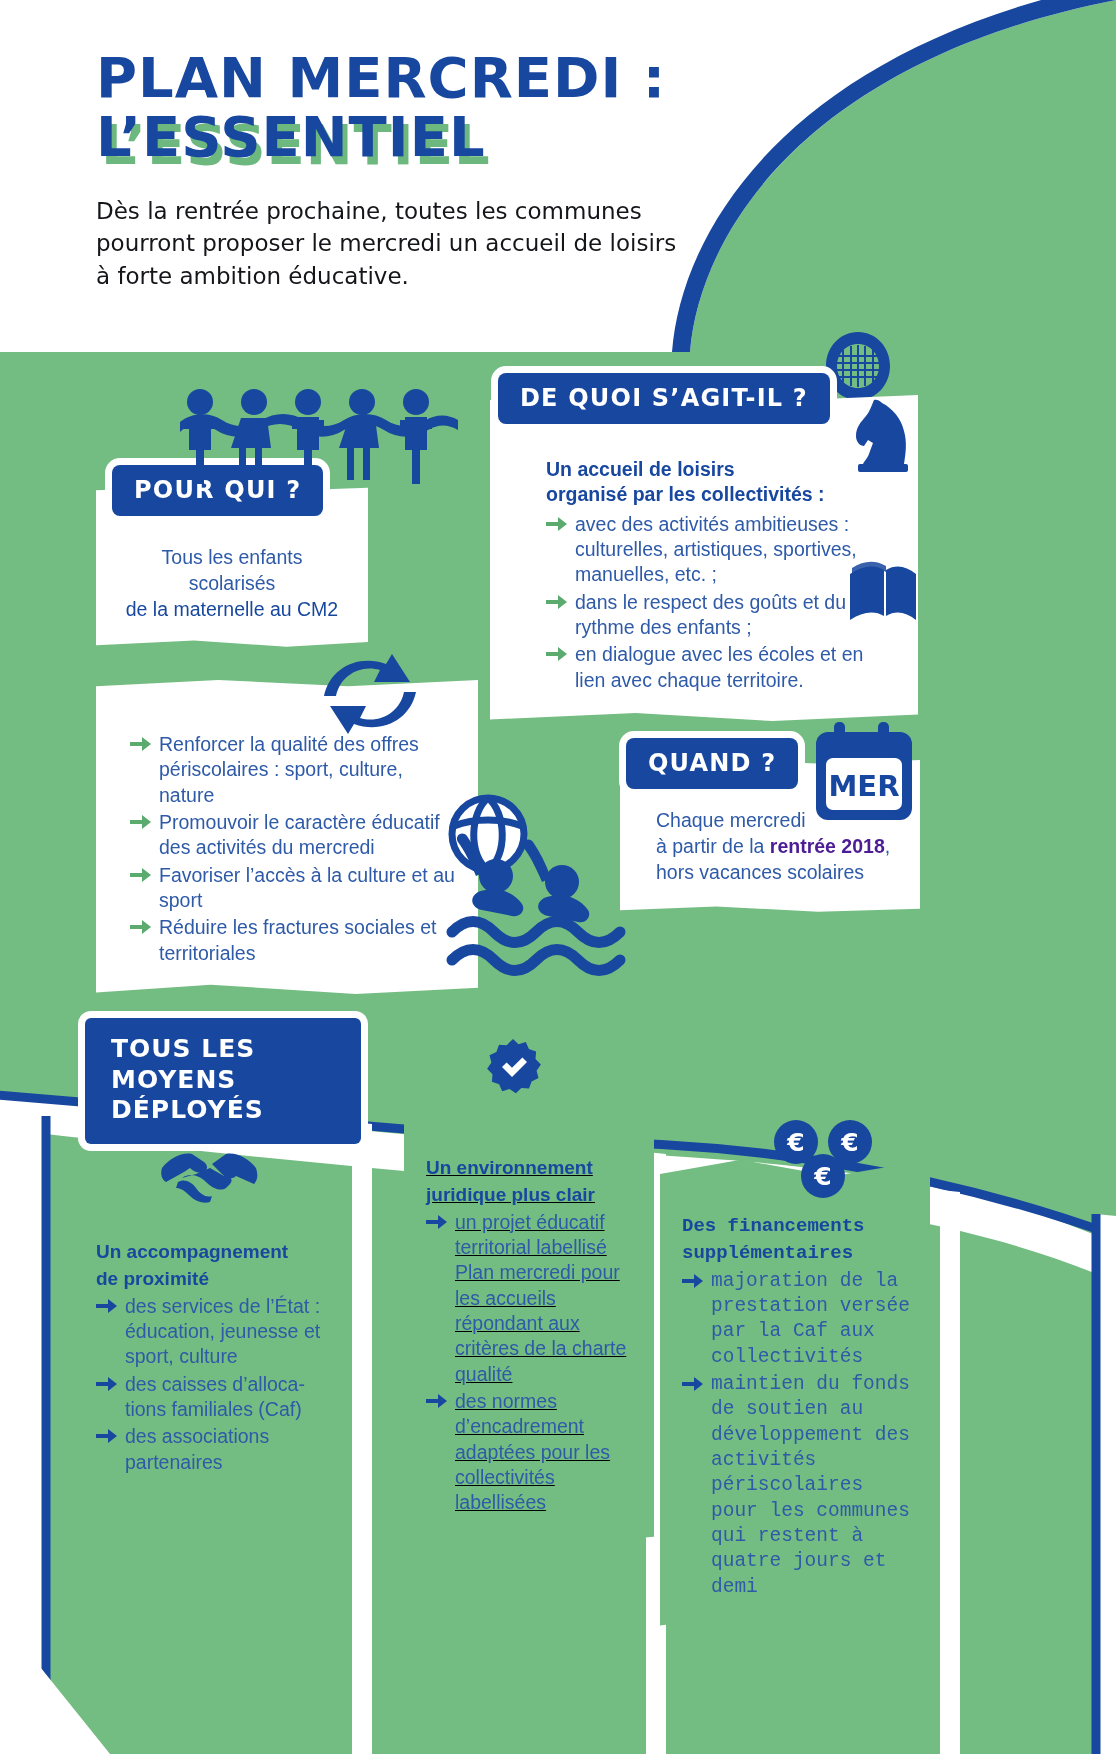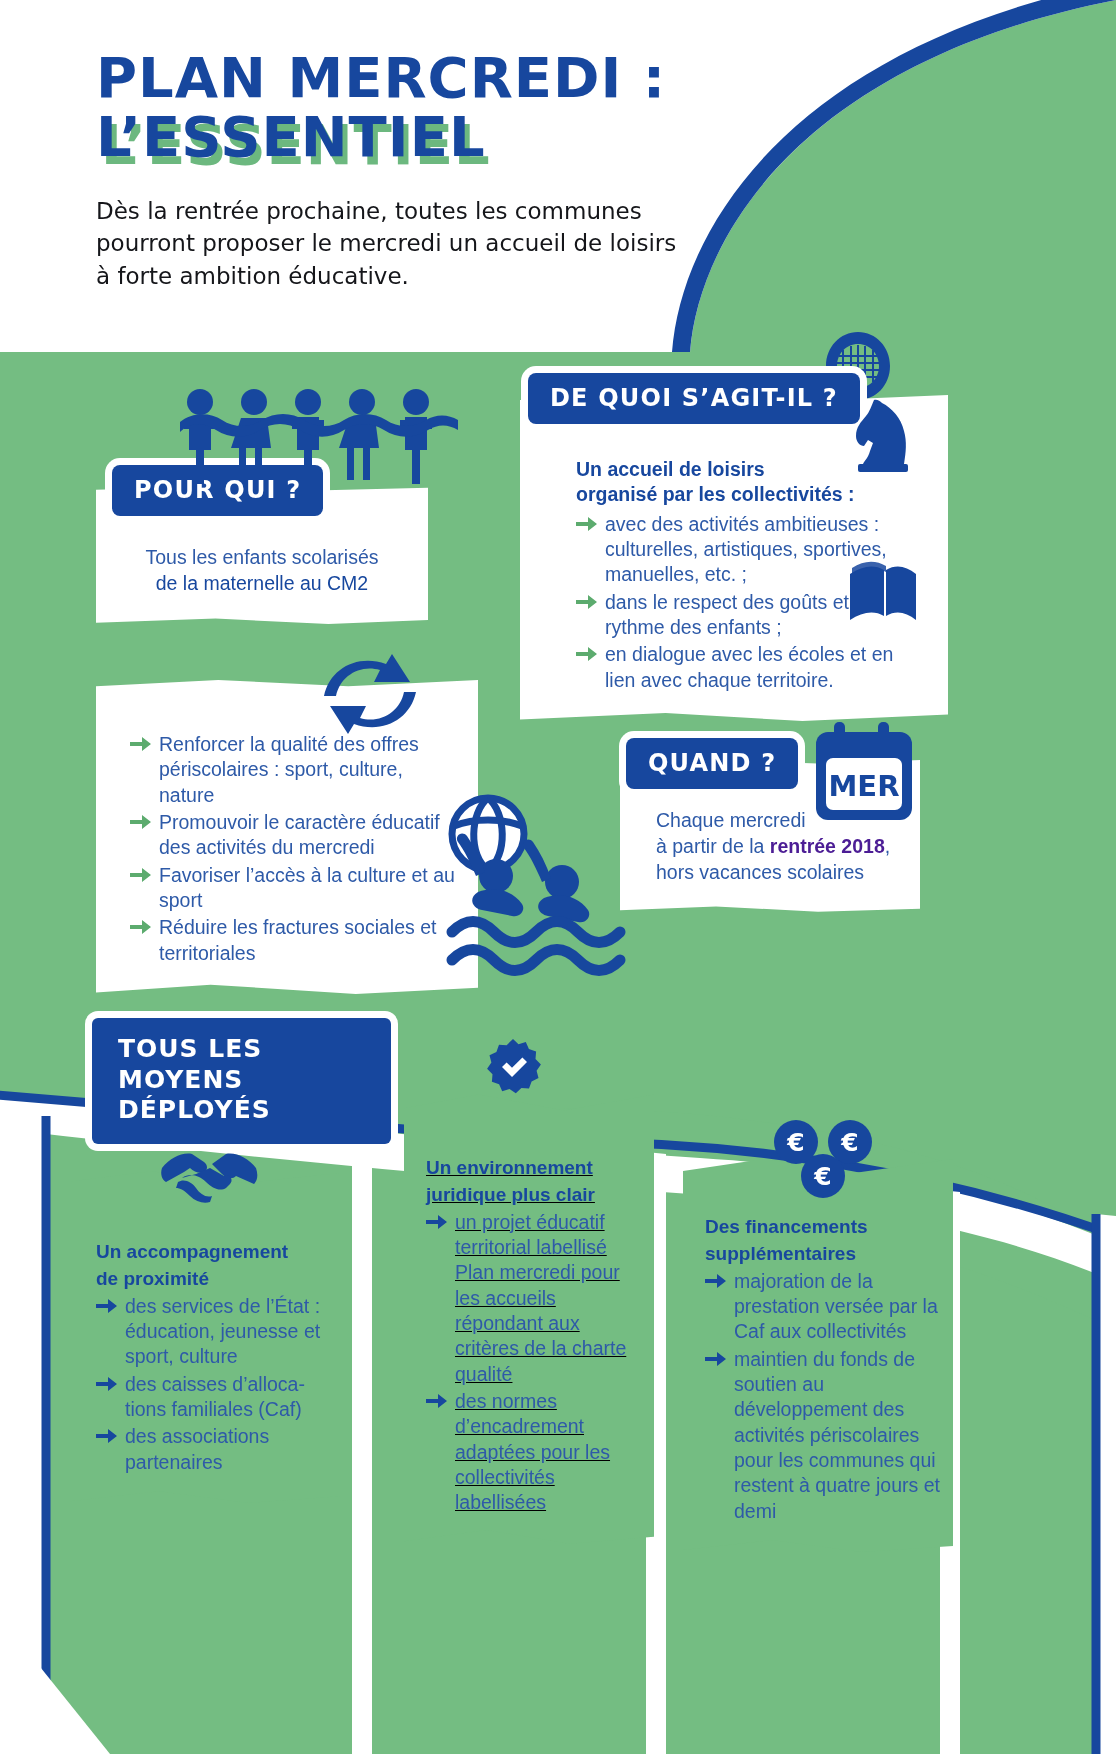--- a/index.html
+++ b/index.html
@@ -90,63 +90,63 @@
     margin-bottom:2px;
     color:#2e5aa8;
     font-size:19.5px;
     line-height:1.3;
   }
   ul.arrows li .ar{
     position:absolute;left:0;top:4px;width:22px;height:16px;
   }
 
   
-  #card-pourqui{left:96px;top:487px;width:332px;}
+  #card-pourqui{left:96px;top:487px;width:272px;}
   #card-pourqui .card-body{
     min-height:137px;padding-top:48px;
     clip-path:polygon(0% 2%,32% 0%,66% 2.5%,100% 0.5%,100% 97%,70% 100%,36% 96%,0% 99%);
   }
   #tab-pourqui{left:16px;top:-22px;}
 
-  #card-dequoi{left:490px;top:395px;width:428px;margin-left:30px;}
+  #card-dequoi{left:490px;top:395px;width:428px;}
   #card-dequoi .card-body{
     min-height:290px;padding:62px 26px 26px 56px;
     clip-path:polygon(0% 1.5%,30% 0%,64% 2%,100% 0%,100% 98%,66% 100%,34% 97.5%,0% 99.5%);
   }
   #tab-dequoi{left:8px;top:-22px;}
 
   #card-pourquoi{left:96px;top:680px;width:382px;}
   #card-pourquoi .card-body{
     min-height:300px;padding:52px 18px 26px 34px;
     clip-path:polygon(0% 2%,32% 0%,66% 2%,100% 0%,100% 98%,68% 100%,30% 97%,0% 99.5%);
   }
   #tab-pourquoi{left:8px;top:-22px;}
 
   #card-quand{left:620px;top:760px;width:300px;}
   #card-quand .card-body{
     min-height:130px;padding:48px 22px 26px 36px;
     clip-path:polygon(0% 2%,34% 0%,68% 2.5%,100% 0%,100% 98%,66% 100%,32% 96.5%,0% 99%);
   }
   #tab-quand{left:6px;top:-22px;}
 
-  #banner-moyens{left:92px;top:1018px;width:299px;}
+  #banner-moyens{left:85px;top:1018px;width:276px;}
 
   #card-accomp{left:70px;top:1168px;width:270px;}
   #card-accomp .card-body{
     min-height:318px;padding:72px 16px 26px 26px;
     clip-path:polygon(0% 4%,30% 1%,64% 4.5%,100% 1.5%,100% 98%,66% 100%,33% 96.5%,0% 99.5%);
   }
 
   #card-juridique{left:404px;top:1090px;width:250px;text-decoration:underline;}
   #card-juridique .card-body{
     min-height:300px;padding:66px 12px 26px 22px;
     clip-path:polygon(0% 4%,30% 1%,64% 4.5%,100% 1%,100% 98.5%,66% 100%,33% 97%,0% 99.5%);
   }
 
-  #card-finance{left:683px;top:1155px;width:270px;}
+  #card-finance{left:660px;top:1155px;width:270px;font-family:Liberation Mono, monospace;}
   #card-finance .card-body{
     min-height:390px;padding:60px 12px 26px 22px;
     clip-path:polygon(0% 4%,30% 1%,64% 4.5%,100% 1%,100% 98.5%,66% 100%,33% 97%,0% 99.5%);
   }
 
   .bottom-head{
     color:#17479e;font-weight:bold;font-size:19px;line-height:1.25;margin-bottom:3px;
   }
   .bottom-list li{font-size:19px;line-height:1.27;color:#2b57a6;padding-left:27px;margin-bottom:0;}
   .bottom-list li .ar{top:3px;}

